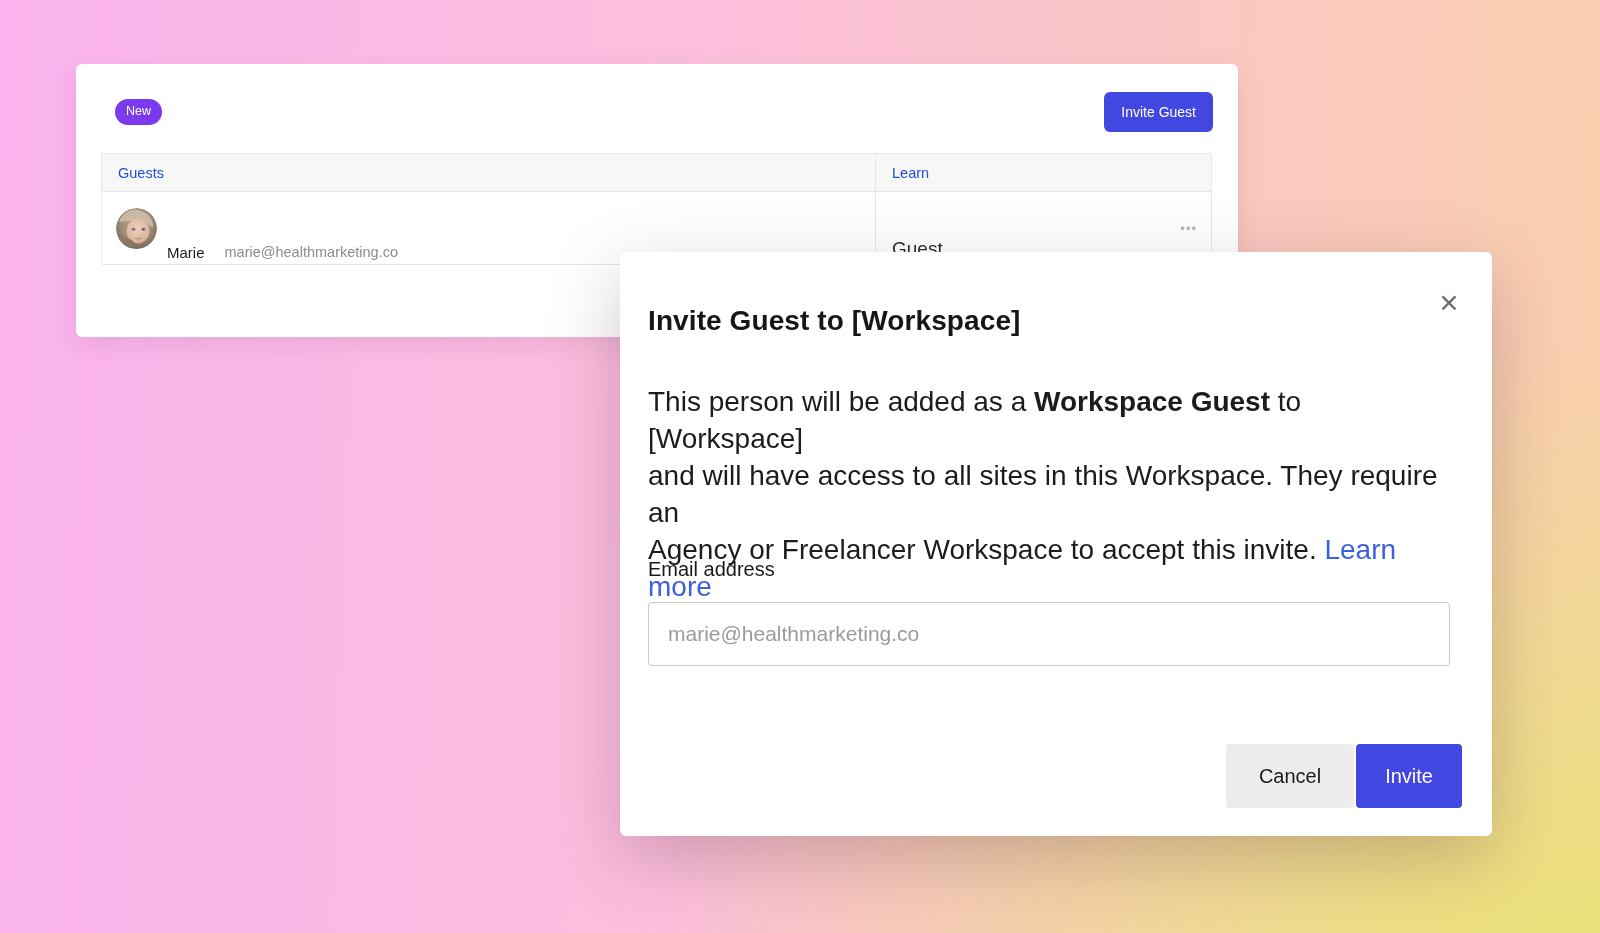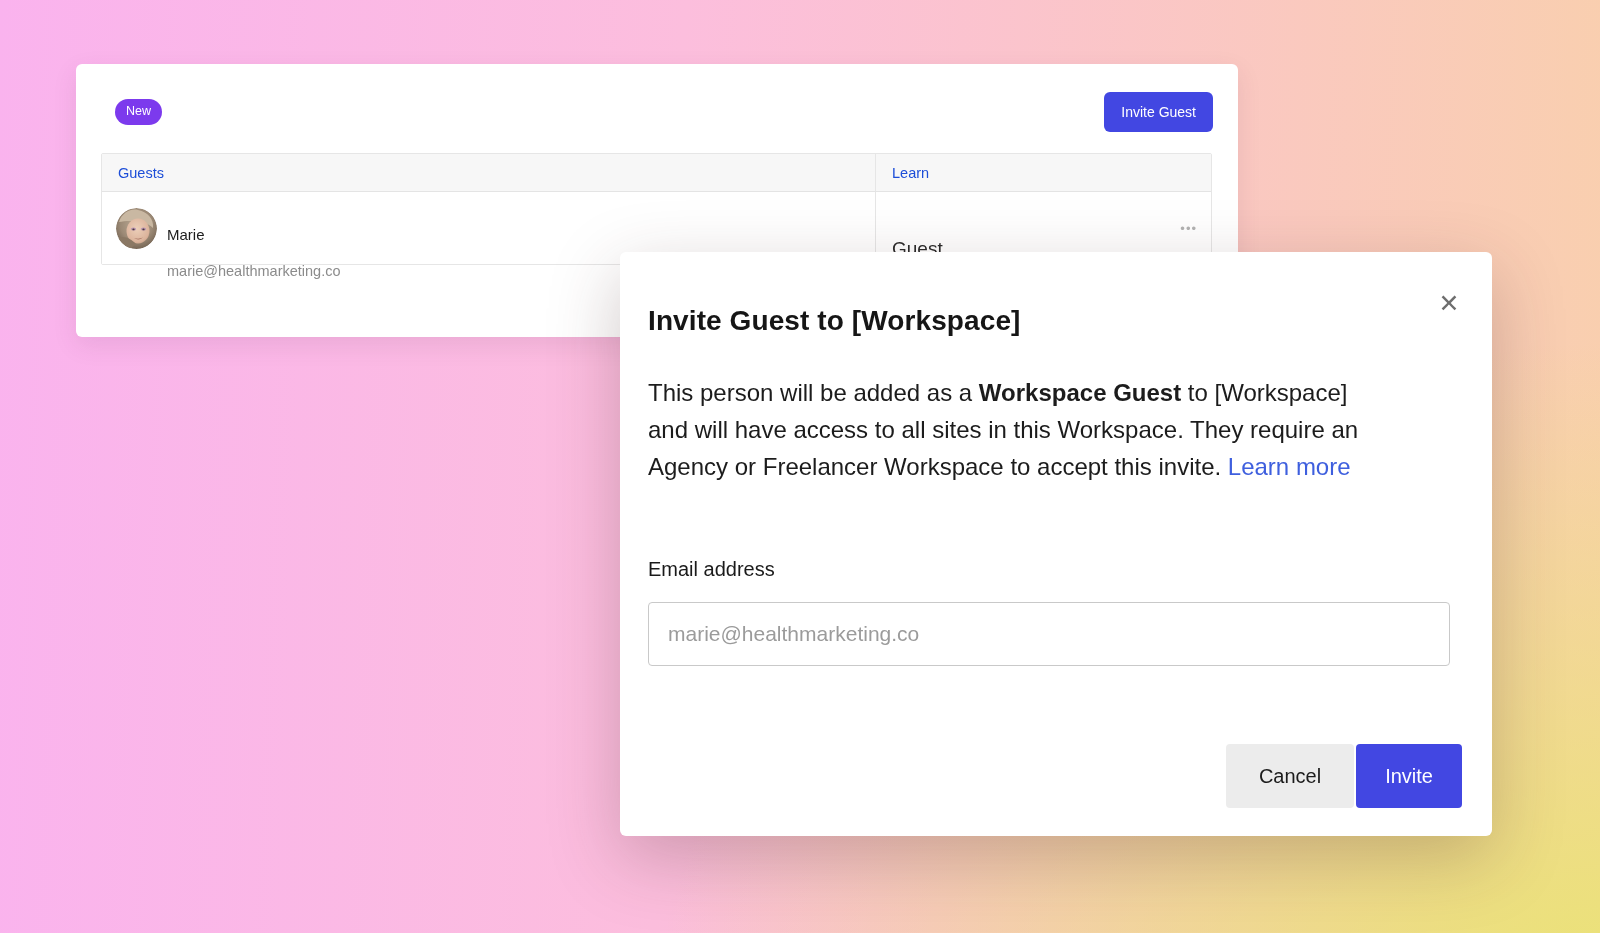--- a/index.html
+++ b/index.html
@@ -47,21 +47,21 @@
   .col-guests { flex: 1; display: flex; align-items: center; padding-left: 16px; }
   .col-role {
     width: 336px; display: flex; align-items: center; padding-left: 16px;
     border-left: 1px solid #e6e6e6; box-sizing: border-box;
   }
   .th-label { font-size: 14.5px; color: #1d4ed8; }
   .avatar {
     width: 41px; height: 41px; border-radius: 50%; overflow: hidden; flex: none;
     margin-left: -2px;
   }
-  .guest-id { margin-left: 10px; display: flex; flex-direction: column; gap: 20px; margin-top: 48px; }
+  .guest-id { margin-left: 10px; display: flex; flex-direction: row; gap: 20px; margin-top: 48px; }
   .guest-name { font-size: 15px; color: #1d1d1d; }
   .guest-email { font-size: 14.5px; color: #8b8b8b; }
   .role-value { font-size: 19px; color: #2b2b2b; margin-top: 41px; }
   .row-menu {
     margin-left: auto; margin-right: 14px; color: #b3b3b3;
     font-size: 13px; letter-spacing: 1px; cursor: pointer; user-select: none;
   }
 
   
   .modal {
@@ -72,22 +72,22 @@
   .modal-title {
     position: absolute; left: 28px; top: 34px;
     font-size: 28px; font-weight: 700; color: #161616; letter-spacing: 0.1px;
   }
   .modal-close {
     position: absolute; right: 27px; top: 35px; width: 32px; height: 32px;
     display: flex; align-items: center; justify-content: center;
     font-size: 25px; color: #6e6e6e; cursor: pointer; line-height: 1;
   }
   .modal-body {
-    position: absolute; left: 28px; top: 122px; width: 800px;
-    font-size: 24px; line-height: 37px; color: #1c1c1c;
+    position: absolute; left: 28px; top: 131px; width: 800px;
+    font-size: 28px; line-height: 37px; color: #1c1c1c;
   }
   .modal-body .b { font-weight: 700; }
   .modal-body .link { color: #3e5fde; cursor: pointer; }
   .email-label {
     position: absolute; left: 28px; top: 306px;
     font-size: 20px; color: #1a1a1a;
   }
   .email-input {
     position: absolute; left: 28px; top: 350px; width: 802px; height: 64px;
     box-sizing: border-box; border: 1px solid #c9c9c9; border-radius: 4px;

